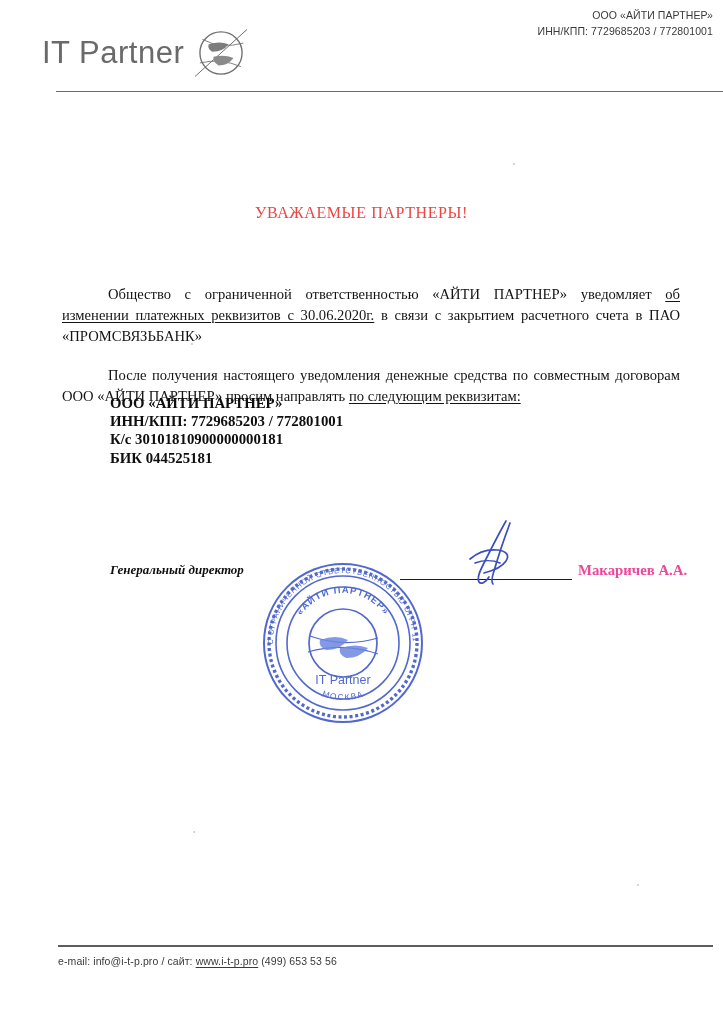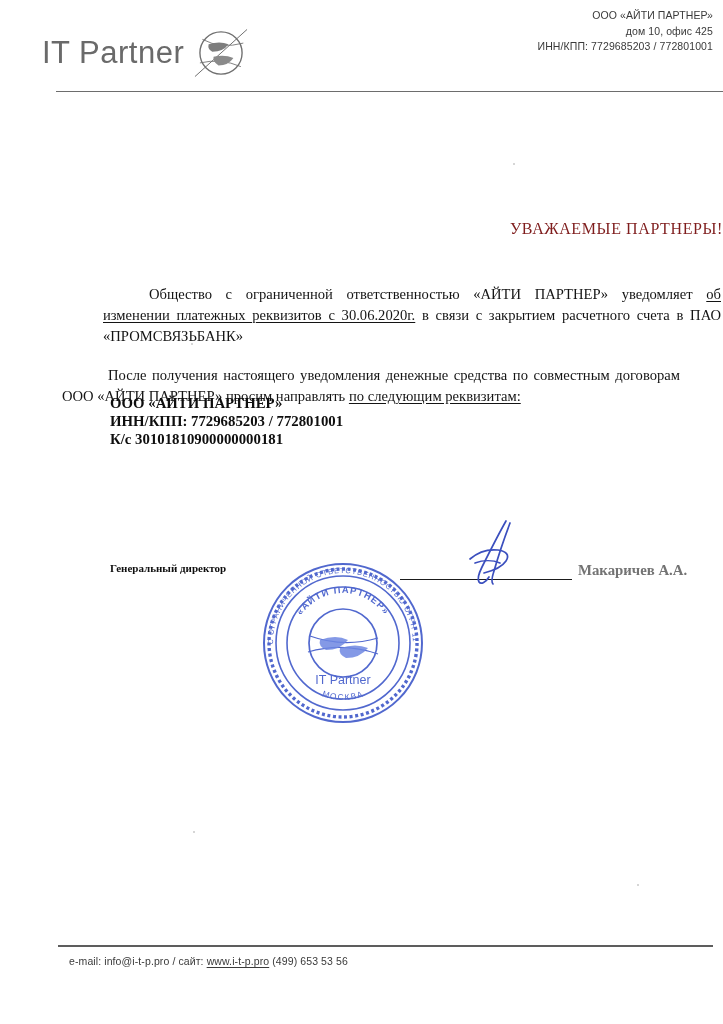--- a/index.html
+++ b/index.html
@@ -67,40 +67,40 @@
     left: 56px;
     right: 0px;
     top: 91px;
     height: 0;
     border-top: 1.6px solid #6d6d6d;
   }
 
   
   .doc-title {
     position: absolute;
-    top: 220px;
+    top: 204px;
     left: 0; right: 0;
-    text-align: right;
+    text-align: center;
     font-size: 16px;
     letter-spacing: 0.6px;
-    color: #7f1d1d;
+    color: #ef4444;
   }
 
   .para {
     position: absolute;
     left: 62px;
     width: 618px;
     font-size: 14.6px;
     line-height: 21px;
     text-align: justify;
     text-indent: 46px;
     color: #141414;
     hyphens: none;
   }
-  .para.p1 { top: 269px; margin-left: 41px; }
+  .para.p1 { top: 269px; }
   .para.p2 { top: 345px; margin-top: 20px; }
   .u { text-decoration: underline; text-underline-offset: 2px; }
 
   .requisites {
     position: absolute;
     left: 110px;
     top: 394px;
     font-size: 14.8px;
     font-weight: bold;
     line-height: 18.2px;
@@ -113,39 +113,40 @@
   .sig-row {
     position: absolute;
     left: 110px;
     top: 562px;
     right: 40px;
     height: 26px;
   }
   .sig-title {
     position: absolute;
     left: 0; top: 0;
-    font-size: 11px;
+    font-size: 13px;
     font-weight: bold;
     color: #0e0e0e;
     white-space: nowrap;
+    font-style: italic;
   }
   .sig-line {
     position: absolute;
     left: 290px;
     top: 17px;
     width: 172px;
     border-top: 1.4px solid #1b1b1b;
   }
   .sig-name {
     position: absolute;
     left: 468px;
     top: 0;
     font-size: 14.8px;
     font-weight: bold;
-    color: #737373;
+    color: #ec4899;
     white-space: nowrap;
   }
   .signature-ink {
     position: absolute;
     left: 448px;
     top: 519px;
     width: 96px;
     height: 70px;
     pointer-events: none;
   }
@@ -163,21 +164,21 @@
   .rule-bottom {
     position: absolute;
     left: 58px;
     right: 10px;
     top: 945px;
     height: 0;
     border-top: 2px solid #5d5d5d;
   }
   .footer {
     position: absolute;
-    left: 69px;
+    left: 58px;
     top: 955px;
     font-family: "Liberation Sans", sans-serif;
     font-size: 10.5px;
     color: #3a3a3a;
     letter-spacing: 0.1px;
     white-space: nowrap;
   }
   .footer .u { text-decoration: underline; }
 
   
@@ -202,41 +203,41 @@
         <path d="M8 88 L92 12" stroke="#6f6f6f" stroke-width="1.6" fill="none"></path>
         <path d="M20 28 Q50 44 86 34" stroke="#6f6f6f" stroke-width="1.4" fill="none"></path>
         <path d="M16 66 Q50 58 82 72" stroke="#6f6f6f" stroke-width="1.4" fill="none"></path>
         <path d="M30 36 Q48 30 62 36 Q54 48 36 48 Q28 44 30 36 Z" fill="#7d7d7d"></path>
         <path d="M38 56 Q56 52 70 58 Q62 70 46 70 Q36 64 38 56 Z" fill="#8a8a8a"></path>
       </svg>
     </div>
 
     <div class="company-block">
       <span class="ln">ООО «АЙТИ ПАРТНЕР»</span>
-      <span class="ln">дом 10, офис 425</span>
       <span class="ln">ИНН/КПП: 7729685203 / 772801001</span>
     </div>
 
     <div class="rule-top"></div>
   </div>
 
   <div class="doc-title">УВАЖАЕМЫЕ ПАРТНЕРЫ!</div>
 
   <p class="para p1">
     <span>Общество с ограниченной ответственностью «АЙТИ ПАРТНЕР» уведомляет </span><span class="u">об изменении платежных реквизитов с 30.06.2020г.</span><span> в связи с закрытием расчетного счета в ПАО «ПРОМСВЯЗЬБАНК»</span>
   </p>
 
   <p class="para p2">
     <span>После получения настоящего уведомления денежные средства по совместным договорам ООО «АЙТИ ПАРТНЕР» просим направлять </span><span class="u">по следующим реквизитам:</span>
   </p>
 
   <div class="requisites">
     <span class="ln">ООО «АЙТИ ПАРТНЕР»</span>
     <span class="ln">ИНН/КПП: 7729685203 / 772801001</span>
     <span class="ln">К/с 30101810900000000181</span>
+    <span class="ln">БИК 044525181</span>
   </div>
 
   <div class="sig-row">
     <span class="sig-title">Генеральный директор</span>
     <span class="sig-line"></span>
     <span class="sig-name">Макаричев А.А.</span>
   </div>
 
   <svg class="signature-ink" viewBox="0 0 96 70">
     <g fill="none" stroke="#3b4fbe" stroke-width="1.7" stroke-linecap="round">

